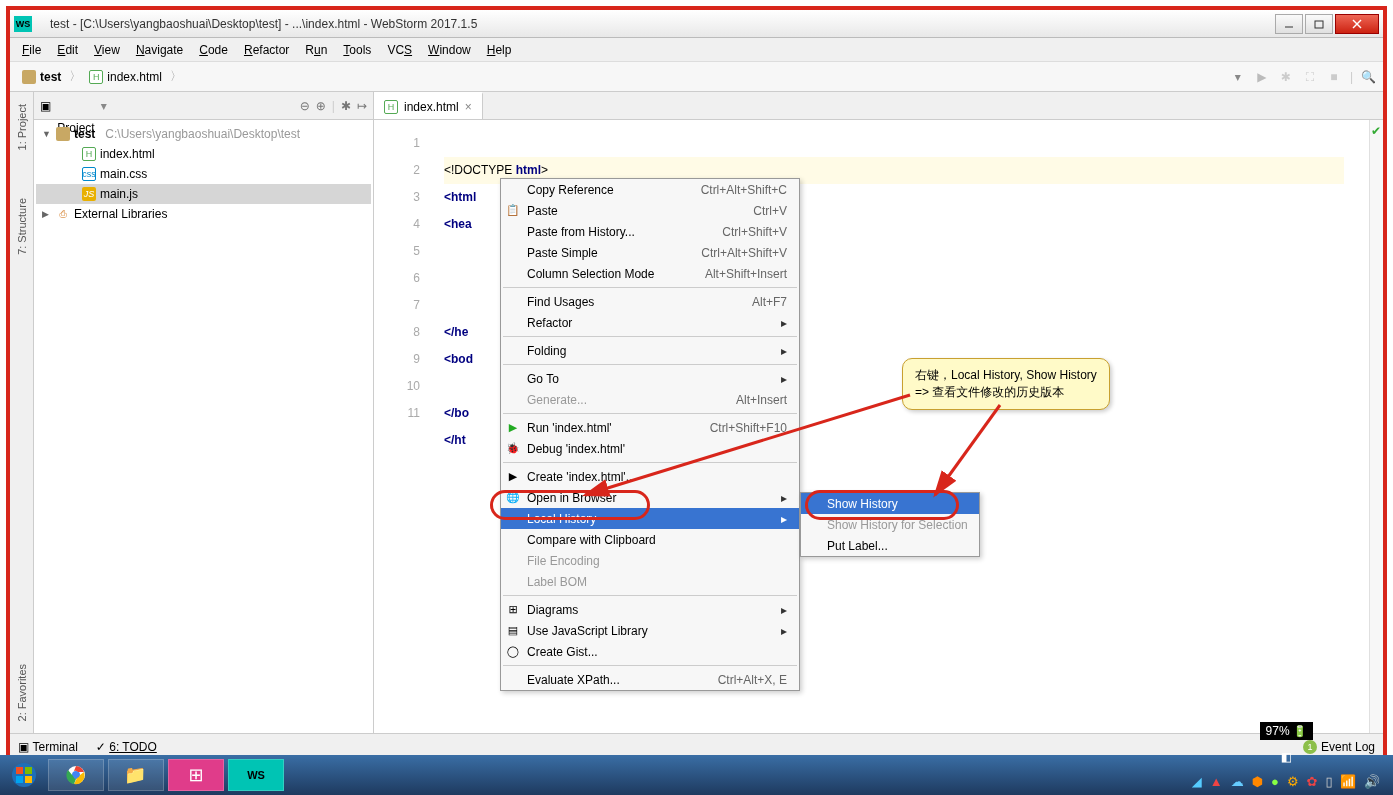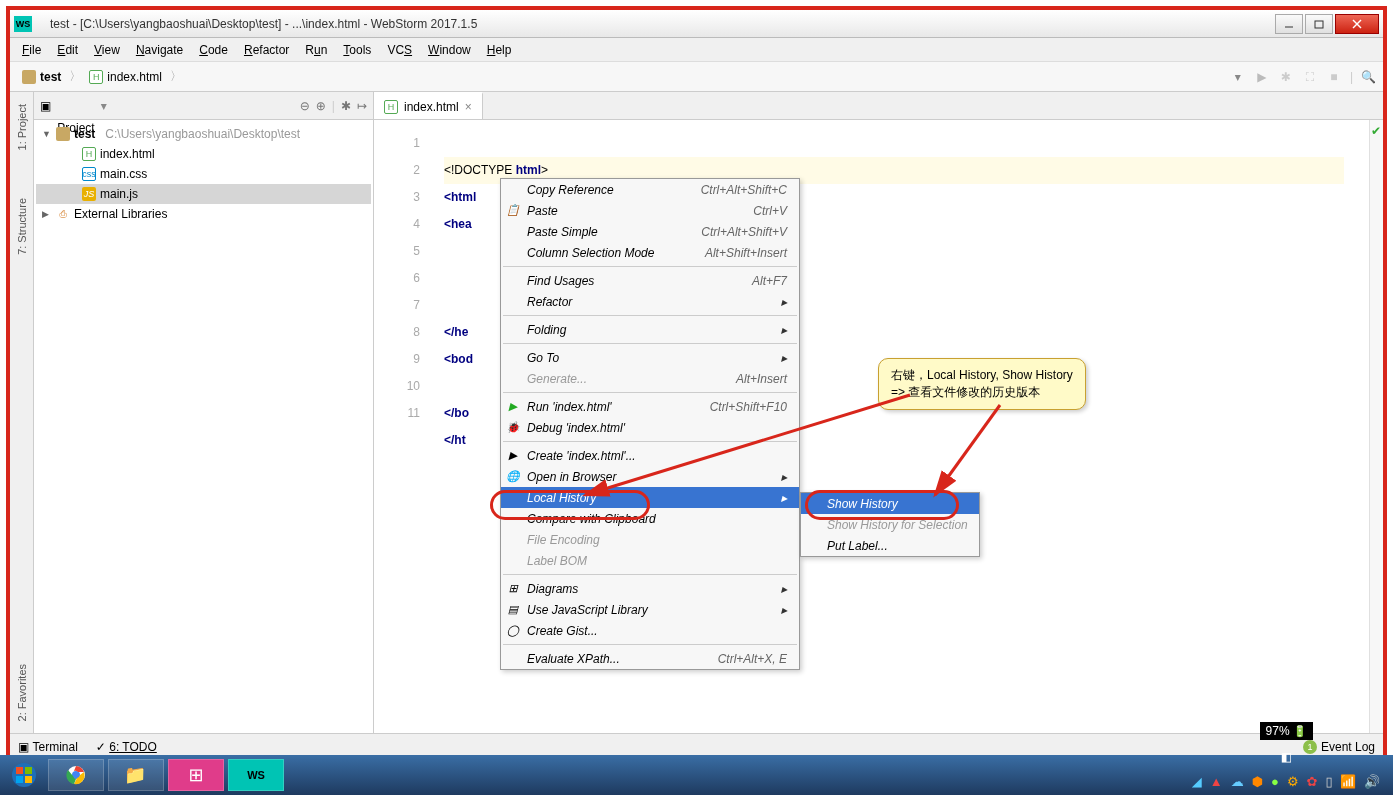--- a/index.html
+++ b/index.html
@@ -54,21 +54,21 @@
 .ln-gutter { width: 60px; background: #fff; text-align: right; color: #aaa; padding: 10px 14px 0 0; line-height: 27px; font-family: Consolas, monospace; }
 .code { padding: 10px 0 0 10px; line-height: 27px; white-space: pre; }
 .code .hl-line { background: #fffbe6; display: inline-block; min-width: 900px; }
 .t-tag { color: #000080; font-weight: bold; }
 .t-attr { color: #008000; font-weight: bold; }
 .t-str { color: #008000; font-weight: bold; }
 .t-norm { color: #000; }
 .right-gstripe { position: absolute; right: 0; top: 0; width: 14px; height: 100%; background: #f7f7f7; border-left: 1px solid #e0e0e0; }
 .right-gstripe .ok { position: absolute; top: 4px; right: 2px; color: #3a3; }
 
-.context-menu { position: absolute; background: #f7f7f7; border: 1px solid #999; box-shadow: 2px 2px 5px rgba(0,0,0,.2); font-size: 12px; z-index: 50; font-style: italic; }
+.context-menu { position: absolute; background: #f7f7f7; border: 1px solid #999; box-shadow: 2px 2px 5px rgba(0,0,0,.2); font-size: 12px; z-index: 50; }
 .context-menu .cm-item { display: flex; align-items: center; height: 21px; padding: 0 12px 0 26px; position: relative; cursor: pointer; white-space: nowrap; }
 .context-menu .cm-item.disabled { color: #999; }
 .context-menu .cm-item .kb { margin-left: auto; padding-left: 30px; color: #666; }
 .context-menu .cm-item .sub-arrow { margin-left: auto; padding-left: 30px; color: #333; }
 .context-menu .cm-item.highlight { background: #3874d1; color: #fff; }
 .context-menu .cm-item.highlight .sub-arrow { color: #fff; }
 .context-menu .cm-sep { height: 1px; background: #ccc; margin: 3px 2px; }
 .context-menu .cm-icon { position: absolute; left: 4px; width: 16px; height: 16px; display: flex; align-items: center; justify-content: center; font-size: 11px; }
 .cm-icon.run { color: #2a2; }
 .cm-icon.debug { color: #2a2; }
@@ -281,20 +281,24 @@
       <div class="cm-item">
         <span>Copy Reference</span>
         <span class="kb">Ctrl+Alt+Shift+C</span>
       </div>
       <div class="cm-item">
         <span class="cm-icon paste">📋</span>
         <span>Paste</span>
         <span class="kb">Ctrl+V</span>
       </div>
       <div class="cm-item">
+        <span>Paste from History...</span>
+        <span class="kb">Ctrl+Shift+V</span>
+      </div>
+      <div class="cm-item">
         <span>Paste Simple</span>
         <span class="kb">Ctrl+Alt+Shift+V</span>
       </div>
       <div class="cm-item">
         <span>Column Selection Mode</span>
         <span class="kb">Alt+Shift+Insert</span>
       </div>
       <div class="cm-sep"></div>
       <div class="cm-item">
         <span>Find Usages</span>
@@ -380,21 +384,21 @@
         <span>Show History for Selection</span>
       </div>
       <div class="cm-item">
         <span>Put Label...</span>
       </div>
     </div>
 
   <div class="red-oval" style="left:480px; top:480px; width:160px; height:30px;"></div>
   <div class="red-oval" style="left:795px; top:480px; width:154px; height:30px;"></div>
 
-  <div class="callout" style="left:868px; top:348px;">
+  <div class="callout" style="left:892px; top:348px;">
     <div>右键，Local History, Show History</div>
     <div>=&gt; 查看文件修改的历史版本</div>
   </div>
 
   <svg class="arrow-svg" style="left:560px; top:380px;" width="360" height="120">
     <defs>
         <marker id="ah1" markerWidth="10" markerHeight="10" refX="8" refY="3" orient="auto">
           <path d="M0,0 L0,6 L9,3 z" fill="#d8261b"></path>
         </marker>
       </defs>

